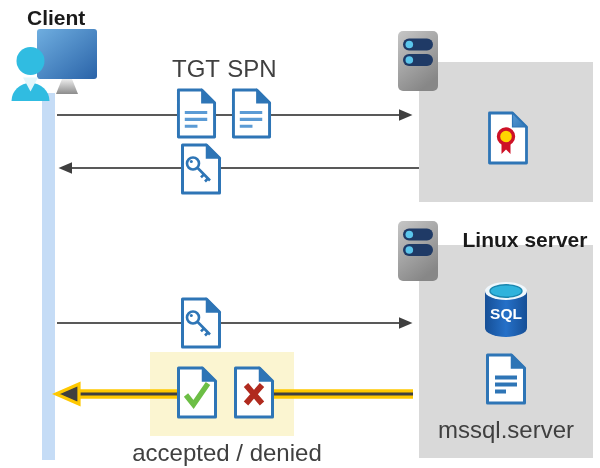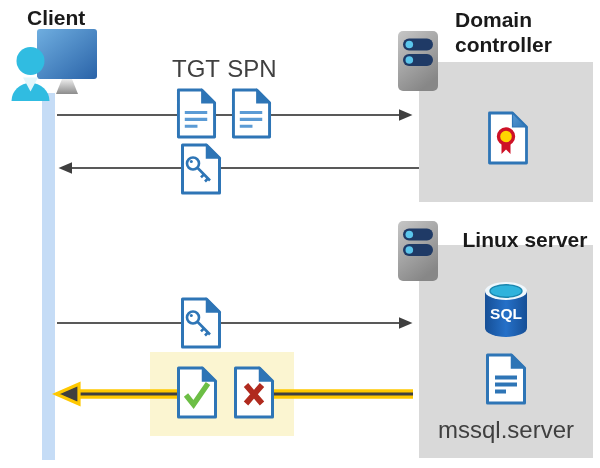--- a/index.html
+++ b/index.html
@@ -145,21 +145,20 @@
   <svg class="icon" id="key-doc-2" width="42" height="52" viewBox="0 0 42 52">
     <path d="M2.5 2 H26.5 L39.5 15 V50 H2.5 Z" fill="#fff" style="stroke:var(--accent-blue,#2E75B6)" stroke-width="3" stroke-linejoin="round"></path>
     <path d="M26.5 2 L39.5 15 H26.5 Z" style="fill:var(--accent-blue,#2E75B6);stroke:var(--accent-blue,#2E75B6)" stroke-width="1.5"></path>
     <g fill="none" style="stroke:var(--accent-blue,#2E75B6)" stroke-width="2.6">
       <circle cx="13" cy="20.5" r="6"></circle>
       <circle cx="11.3" cy="18.6" r="1.5" style="fill:var(--accent-blue,#2E75B6)" stroke="none"></circle>
       <path d="M17.7 25 L30 37.5 M24 31.4 L21 34.4 M28 35.5 L25 38.5"></path>
     </g>
   </svg>
 
-  <div class="bold-label" id="dc-label">Domain controller</div>
   <svg class="icon" id="dc-server" width="42" height="62" viewBox="0 0 42 62">
     <rect x="1" y="1" width="40" height="60" rx="5" fill="url(#srv-g)"></rect>
     <rect x="6" y="8.5" width="30" height="12" rx="6" style="fill:var(--navy-pill,#1F3A66)"></rect>
     <circle cx="12.3" cy="14.5" r="3.8" fill="#5BC6EC"></circle>
     <rect x="6" y="24" width="30" height="12" rx="6" style="fill:var(--navy-pill,#1F3A66)"></rect>
     <circle cx="12.3" cy="30" r="3.8" fill="#5BC6EC"></circle>
   </svg>
 
   <svg class="icon" id="cert-icon" width="42" height="54" viewBox="0 0 42 54">
     <path d="M2.5 2 H25.5 L39.5 16 V52 H2.5 Z" fill="#fff" style="stroke:var(--accent-blue,#2E75B6)" stroke-width="2.8" stroke-linejoin="round"></path>
@@ -195,14 +194,15 @@
     <path d="M2.5 2 H26.5 L39.5 15 V51 H2.5 Z" fill="#fff" style="stroke:var(--accent-blue,#2E75B6)" stroke-width="3" stroke-linejoin="round"></path>
     <path d="M26.5 2 L39.5 15 H26.5 Z" style="fill:var(--accent-blue,#2E75B6);stroke:var(--accent-blue,#2E75B6)" stroke-width="1.5"></path>
     <path d="M10 29 L17.5 38.5 L32 17.5" fill="none" style="stroke:var(--green,#6CBE45)" stroke-width="5.4"></path>
   </svg>
   <svg class="icon" id="x-doc" width="42" height="53" viewBox="0 0 42 53">
     <path d="M2.5 2 H26.5 L39.5 15 V51 H2.5 Z" fill="#fff" style="stroke:var(--accent-blue,#2E75B6)" stroke-width="3" stroke-linejoin="round"></path>
     <path d="M26.5 2 L39.5 15 H26.5 Z" style="fill:var(--accent-blue,#2E75B6);stroke:var(--accent-blue,#2E75B6)" stroke-width="1.5"></path>
     <path d="M13 19 L29 37.5 M29 19 L13 37.5" fill="none" style="stroke:var(--red,#B02A1E)" stroke-width="5.8"></path>
   </svg>
 
+  <div class="sub-label" id="result-label">accepted / denied</div>
 
 </div>
 
 </body></html>

